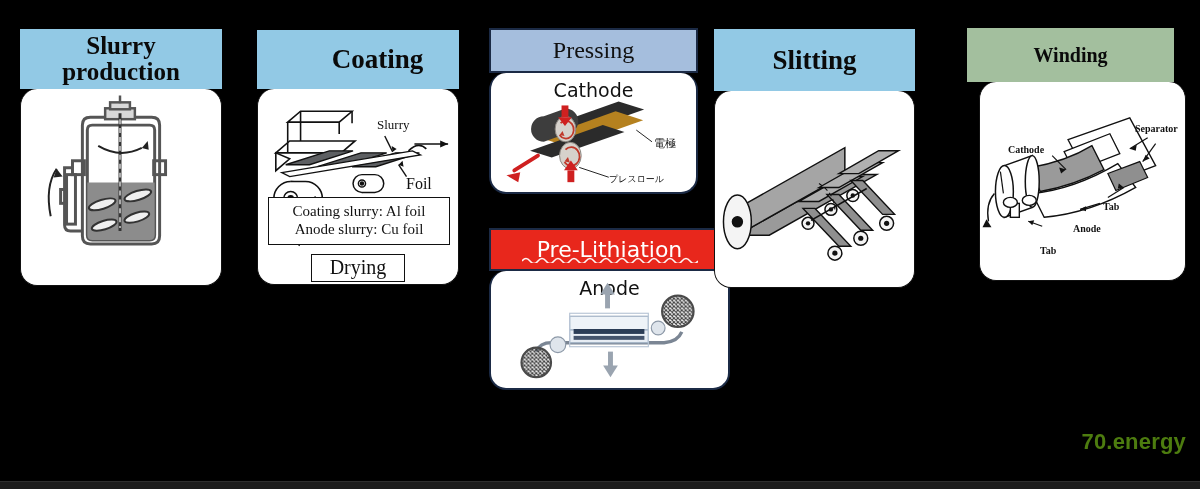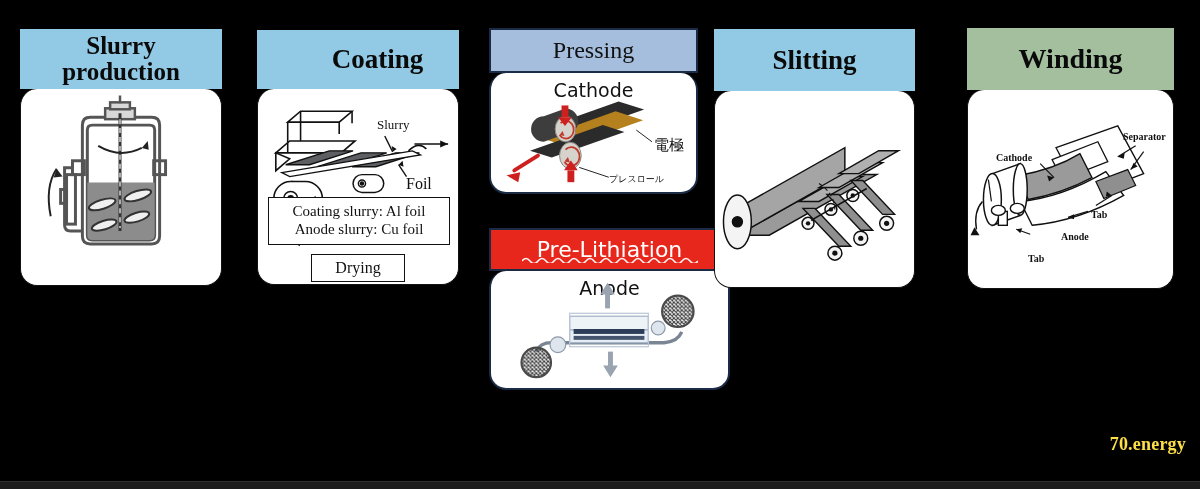--- a/index.html
+++ b/index.html
@@ -19,43 +19,43 @@
 
   
   .p-slurry .hdr{background:#92c9e5;height:60px;font-size:25px;padding:2px 4px;}
   .p-coat   .hdr{background:#92c9e5;height:59px;font-size:27px;padding-left:39px;}
   .p-press  .hdr{background:#a5bedd;height:45px;font-size:24px;
                  border:2px solid #1b2a45;border-bottom:2px solid #1b2a45;
                  font-family:"Liberation Serif",serif;color:#111;}
   .p-prelith .hdr{background:#e8271c;height:43px;font-size:22px;
                  border:2px solid #1b2a45;position:relative;}
   .p-slit   .hdr{background:#92c9e5;height:62px;font-size:27px;text-align:right;}
-  .p-wind   .hdr{background:#a3bf9e;height:62px;font-size:28px;}
+  .p-wind   .hdr{background:#a3bf9e;height:54px;font-size:20px;}
 
   .p-press  .body{border:2px solid #1b2a45;border-top:none;}
   .p-prelith .body{border:2px solid #1b2a45;border-top:none;}
   .p-coat .body,.p-slurry .body,.p-slit .body,.p-wind .body{border:1px solid #111;border-top:none;}
 
   
   .squiggle{position:absolute;left:50%;transform:translateX(-50%);bottom:6px;
             width:176px;height:7px;opacity:.95;}
 
   .diagram{position:absolute;left:0;top:0;width:100%;height:100%;}
 
   .lbl{position:absolute;font-family:"Liberation Serif",serif;color:#111;white-space:nowrap;}
   .lbl-sans{font-family:"DejaVu Sans",sans-serif;color:#111;white-space:nowrap;position:absolute;}
 
   
   .box{position:absolute;background:#fff;border:1.3px solid #111;box-sizing:border-box;
        display:flex;flex-direction:column;align-items:center;justify-content:center;
        font-family:"Liberation Serif",serif;color:#111;}
   .box .ln{line-height:1.18;white-space:nowrap;}
 
-  .wm{position:absolute;right:14px;bottom:34px;font-family:Liberation Serif, serif;
-      font-weight:700;font-size:18px;color:#fde047;letter-spacing:.2px;}
+  .wm{position:absolute;right:14px;bottom:34px;font-family:Liberation Sans, sans-serif;
+      font-weight:700;font-size:22px;color:#4d7c0f;letter-spacing:.2px;}
   .botbar{position:absolute;left:0;bottom:0;width:1200px;height:7px;background:#1c1c1c;
           border-top:1px solid #2e2e2e;}
 </style>
 </head>
 <body>
 
 <div class="stage">
 
   <div class="panel p-slurry" style="left:20px;top:29px;width:202px;height:257px;">
     <div class="hdr hdr-serif">
@@ -160,21 +160,21 @@
       </svg>
 
       <div class="lbl" style="left:119px;top:28px;font-size:13px;">Slurry</div>
       <div class="lbl" style="left:148px;top:86px;font-size:16px;">Foil</div>
 
       <div class="box" style="left:10px;top:108px;width:182px;height:48px;font-size:15px;">
         <div class="ln">Coating slurry: Al foil</div>
         <div class="ln">Anode slurry: Cu foil</div>
       </div>
 
-      <div class="box" style="left:53px;top:165px;width:94px;height:28px;font-size:16px;">
+      <div class="box" style="left:53px;top:165px;width:94px;height:28px;font-size:20px;">
         <div class="ln">Drying</div>
       </div>
     </div>
   </div>
 
   <div class="panel p-press" style="left:489px;top:28px;width:209px;height:185px;">
     <div class="hdr">
       <span>Pressing</span>
     </div>
     <div class="body" style="height:121px;">
@@ -208,21 +208,21 @@
         </g>
 
         <g fill="#cf2020" stroke="#cf2020" stroke-width="4" stroke-linecap="round">
           <line x1="46" y1="84" x2="22" y2="99"></line>
         </g>
         <path d="M14 104 l14 -3 l-2 10 z" fill="#cf2020"></path>
 
         <line x1="146" y1="58" x2="162" y2="70" stroke="#222" stroke-width="1"></line>
         <line x1="88" y1="96" x2="118" y2="106" stroke="#222" stroke-width="1"></line>
       </svg>
-      <div class="lbl-sans" style="left:163px;top:63px;font-size:15px;">電極</div>
+      <div class="lbl-sans" style="left:163px;top:63px;font-size:11px;">電極</div>
       <div class="lbl-sans" style="left:118px;top:100px;font-size:9px;">プレスロール</div>
     </div>
   </div>
 
   <div class="panel p-prelith" style="left:489px;top:228px;width:241px;height:164px;">
     <div class="hdr hdr-sans">
       <span>Pre-Lithiation</span>
       <svg class="squiggle" viewBox="0 0 176 7" preserveAspectRatio="none">
         <path d="M0 5 q4 -5 8 0 t8 0 t8 0 t8 0 t8 0 t8 0 t8 0 t8 0 t8 0 t8 0 t8 0 t8 0 t8 0 t8 0 t8 0 t8 0 t8 0 t8 0 t8 0 t8 0 t8 0 t8 0" fill="none" stroke="#ffffff" stroke-width="1.6"></path>
       </svg>
@@ -307,21 +307,21 @@
         <path d="M96 130 l56 -32" stroke="#111" stroke-width="1.6" fill="none"></path>
         <path d="M104 93 q16 10 16 28" fill="none" stroke="#111" stroke-width="1.1" stroke-dasharray="4 3"></path>
       </svg>
     </div>
   </div>
 
   <div class="panel p-wind" style="left:967px;top:28px;width:207px;height:261px;">
     <div class="hdr hdr-serif">
       <span>Winding</span>
     </div>
-    <div class="body" style="height:199px;">
+    <div class="body" style="height:199px;margin-left:12px;">
       <svg class="diagram" viewBox="0 0 205 199">
 
         <path d="M88 58 l62 -22 l26 48 l-62 24 z" fill="#ffffff" stroke="#111" stroke-width="1.4"></path>
 
         <path d="M84 70 l46 -18 l10 20 l-46 18 z" fill="#ffffff" stroke="#111" stroke-width="1.3"></path>
 
         <path d="M50 86 q36 -6 62 -22 l12 24 q-30 16 -64 22 z" fill="#9a9a9a" stroke="#111" stroke-width="1.4"></path>
 
         <path d="M52 112 q42 -4 86 -30 l18 24 q-46 26 -92 30 z" fill="#ffffff" stroke="#111" stroke-width="1.4"></path>
 

